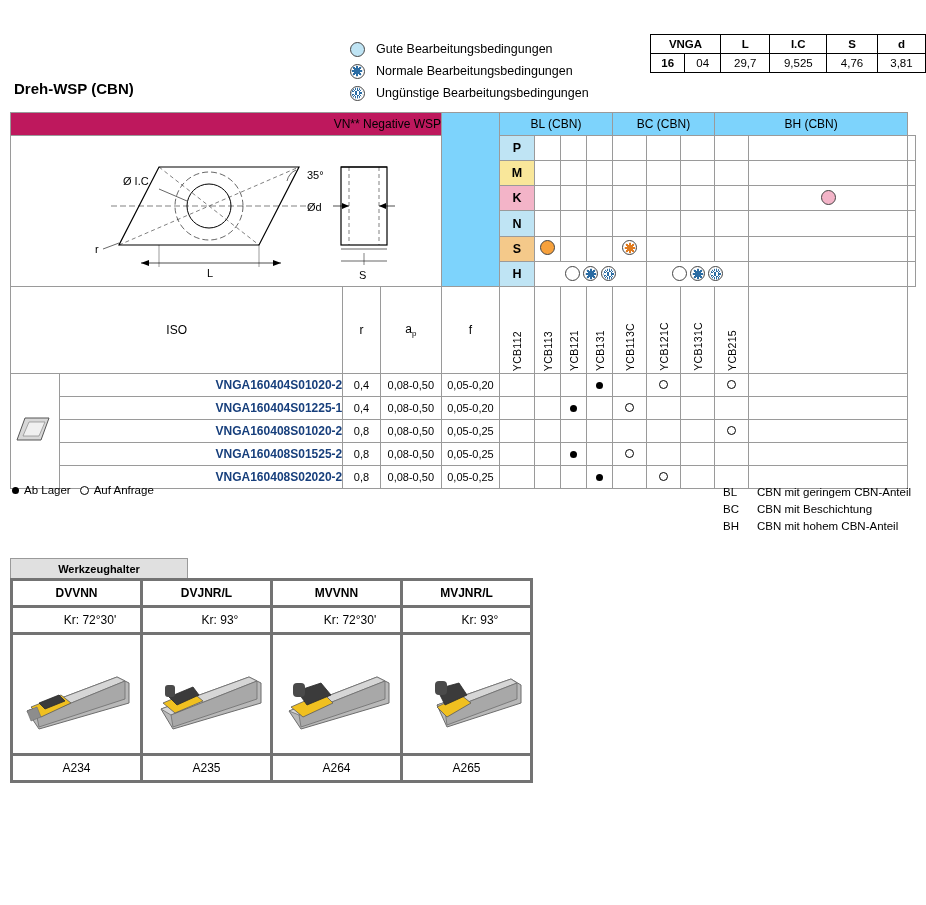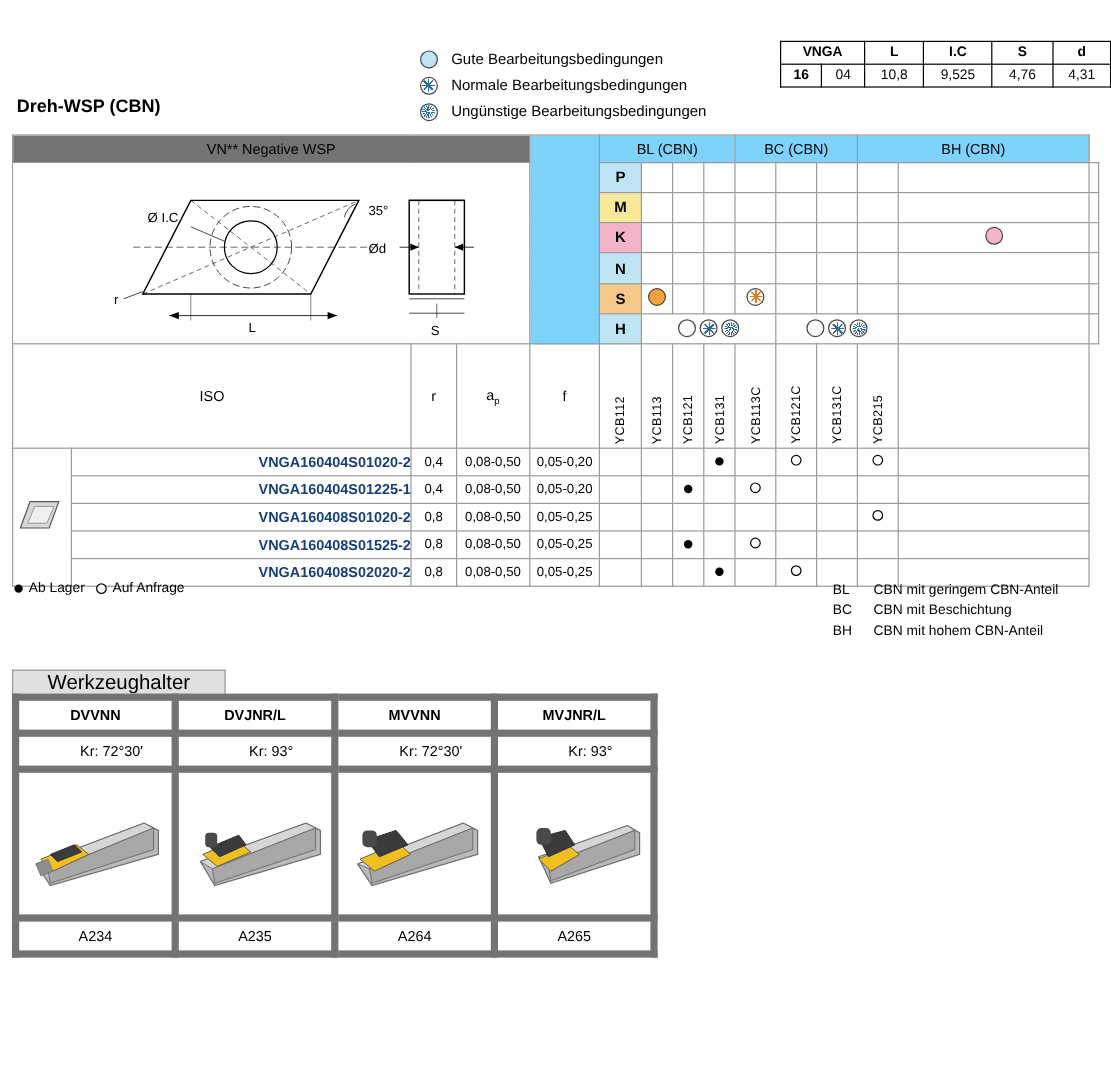--- a/index.html
+++ b/index.html
@@ -50,21 +50,21 @@
   .dimtable .c5{width:42px;}
   .vn-bold{font-weight:bold;}
 
   
   .title{position:absolute;left:14px;top:80px;font-size:15px;font-weight:bold;}
 
   
   .maintable{position:absolute;left:10px;top:112px;width:906px;border-collapse:collapse;font-size:11.5px;}
   .maintable td{border:1px solid #9a9a9a;padding:0;}
 
-  .hdr-grey{background:#737373;text-align:center;font-size:12px;height:22px;}
+  .hdr-grey{background:#be185d;text-align:right;font-size:12px;height:22px;}
   .hdr-white{background:#7dd3fc;text-align:center;font-size:12px;height:22px;}
 
   .catcell{width:34px;text-align:center;font-weight:bold;font-size:12.5px;height:24px;}
   .cat-P{background:#bfe4f4;}
   .cat-M{background:#f9e79a;}
   .cat-K{background:#f3b4c8;}
   .cat-N{background:#bfe4f4;}
   .cat-S{background:#f4c98a;}
   .cat-H{background:#bfe4f4;}
 
@@ -83,27 +83,27 @@
   .num{text-align:center;font-size:11px;}
   .dot{width:7px;height:7px;border-radius:50%;background:#000;display:inline-block;}
   .odot{width:7px;height:7px;border-radius:50%;border:1px solid #000;background:#fff;display:inline-block;}
 
   
   .footleft{position:absolute;left:12px;top:484px;font-size:11.5px;display:flex;gap:9px;align-items:center;}
   .footleft .it{display:flex;align-items:center;gap:5px;}
 
   .footright{position:absolute;left:694px;top:484px;font-size:11.5px;line-height:17px;}
   .footright .fr{display:flex;}
-  .footright .k{width:34px;}
+  .footright .k{width:34px;margin-left:29px;}
 
   
   .holder-tab{position:absolute;left:10px;top:558px;width:176px;height:20px;background:#e0e0e0;border:1px solid #9a9a9a;border-bottom:none;
-              font-size:17px;display:flex;align-items:center;justify-content:center;}
+              font-size:11px;display:flex;align-items:center;justify-content:center;font-weight:bold;}
   .holdertable{position:absolute;left:10px;top:578px;border-collapse:collapse;font-size:12px;}
-  .holdertable td{border:6px solid #737373;text-align:center;}
+  .holdertable td{border:3px solid #737373;text-align:center;}
   .holdertable .hname{height:22px;font-weight:bold;background:#fff;width:125px;}
   .holdertable .hkr{height:22px;padding-left:28px;}
   .holdertable .himg{height:118px;padding:0;vertical-align:middle;}
   .holdertable .hcode{height:22px;border-top:1px dotted #999;}
 
   .toolsvg{display:block;margin:0 auto;}
 </style>
 </head>
 <body>
 
@@ -135,24 +135,24 @@
         <tr class="hdr">
       <td class="c1" colspan="2">VNGA</td>
       <td class="c2">L</td>
       <td class="c3">I.C</td>
       <td class="c4">S</td>
       <td class="c5">d</td>
     </tr>
     <tr>
       <td style="width:26px" class="vn-bold">16</td>
       <td style="width:28px">04</td>
-      <td>10,8</td>
+      <td>29,7</td>
       <td>9,525</td>
       <td>4,76</td>
-      <td>4,31</td>
+      <td>3,81</td>
     </tr>
   </tbody>
     </table>
 
   <div class="title">Dreh-WSP (CBN)</div>
 
   <table class="maintable">
     <colgroup>
       <col style="width:16px">
       <col style="width:258px">

